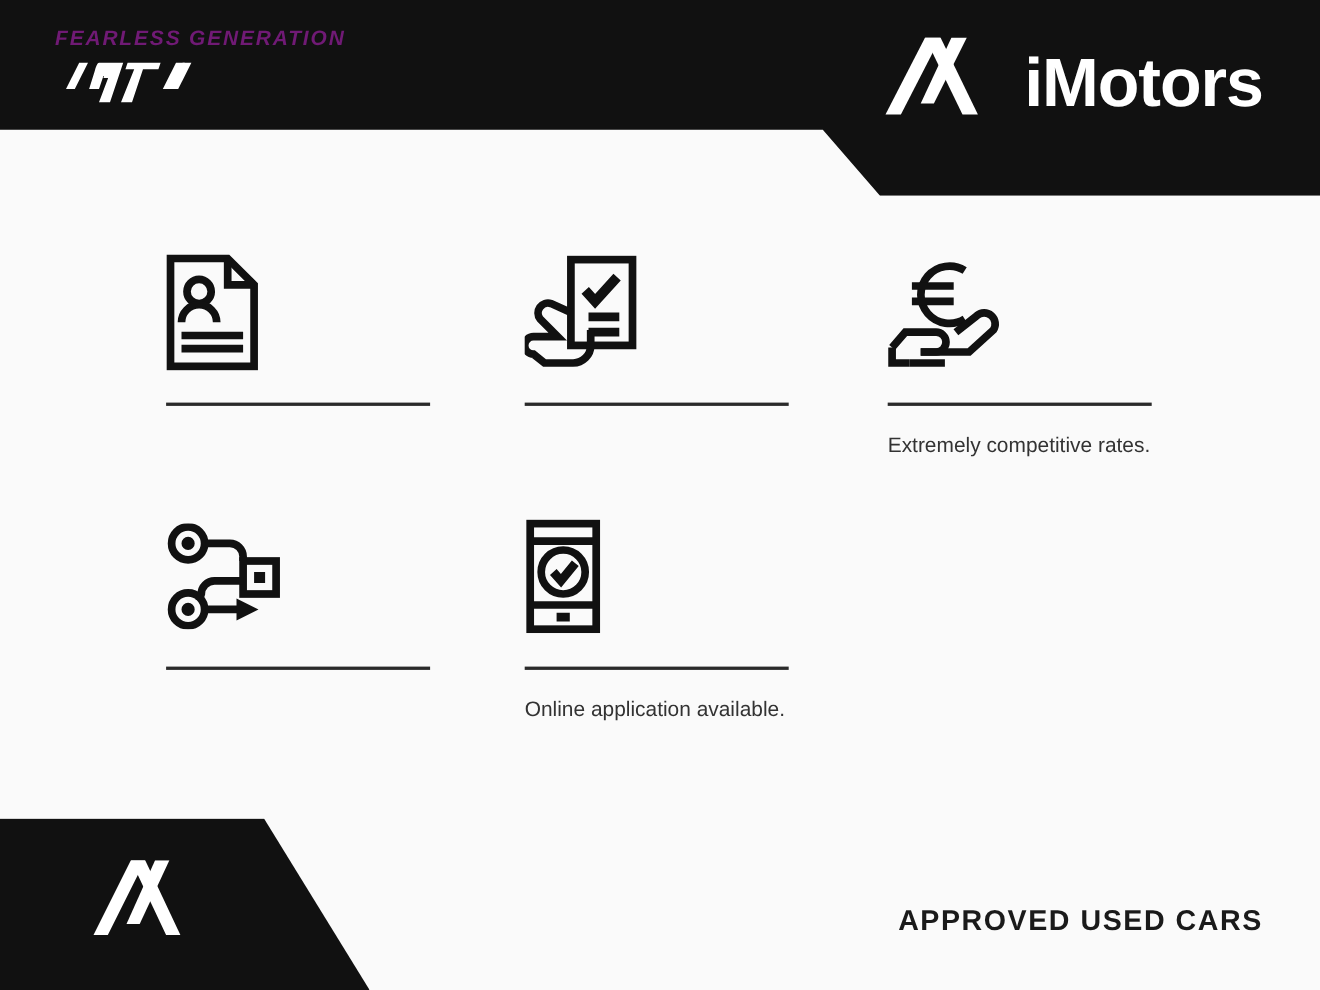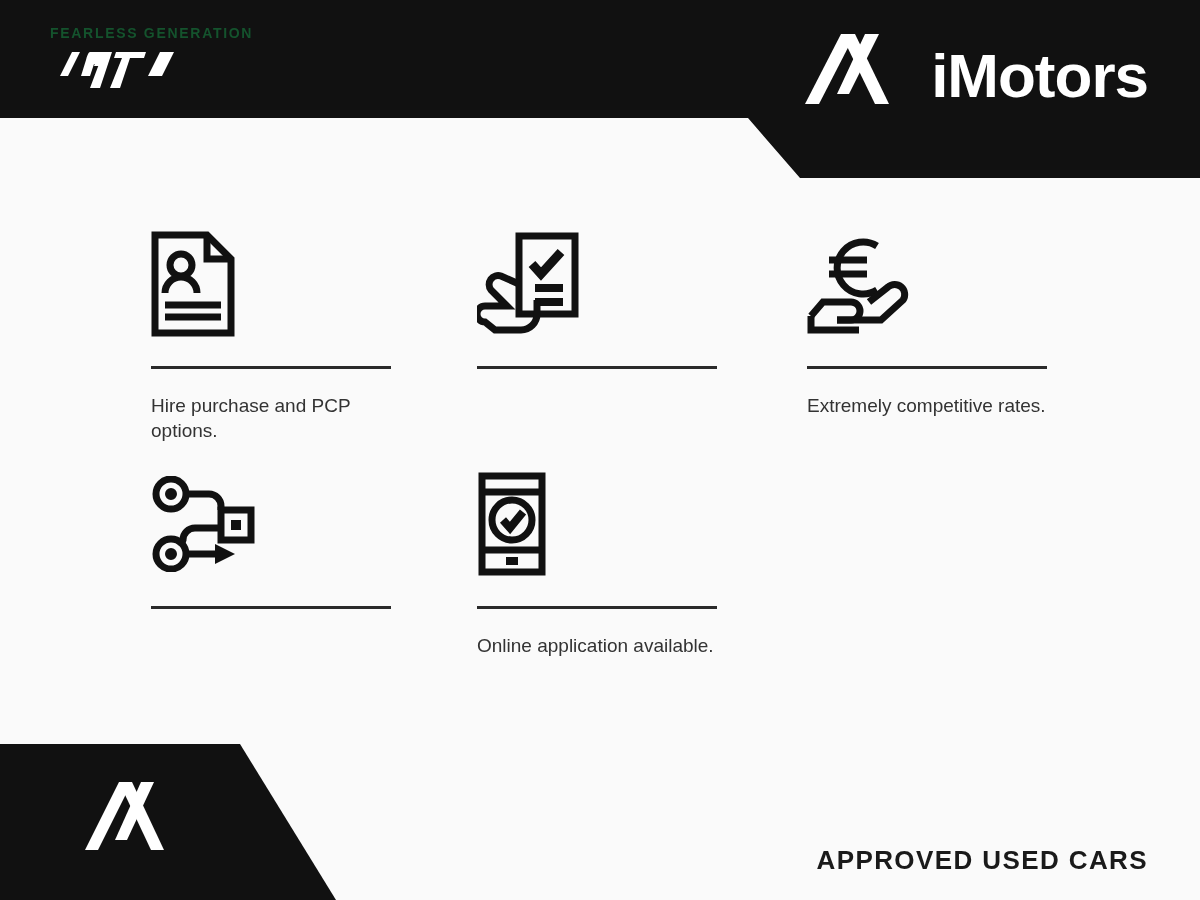--- a/index.html
+++ b/index.html
@@ -19,25 +19,26 @@
     background:#111111;
     clip-path: polygon(0 0, 1200px 0, 1200px 178px, 800px 178px, 748px 118px, 0 118px);
     z-index:2;
   }
   .fearless-block {
     position:absolute;
     left:50px; top:26px;
     z-index:3;
   }
   .fearless-title {
-    color:#14532d;
-    font-size:14px;
+    color:#701a75;
+    font-size:19px;
     font-weight:bold;
     letter-spacing:1.7px;
     line-height:1;
+    font-style:italic;
   }
   .year-logo {
     margin-top:6px;
     height:44px;
     width:130px;
   }
   .brand-block {
     position:absolute;
     right:52px; top:34px;
     display:flex;
@@ -97,21 +98,21 @@
     z-index:2;
   }
   .footer-mark {
     position:absolute;
     left:84px; bottom:36px;
     width:86px; height:82px;
     z-index:3;
   }
   .footer-tagline {
     position:absolute;
-    right:52px; bottom:24px;
+    right:52px; bottom:48px;
     color:#1A1A1A;
     font-size:26px;
     font-weight:bold;
     letter-spacing:1.4px;
     z-index:3;
   }
 </style>
 </head>
 <body>
 
@@ -151,21 +152,20 @@
           <path d="M4,4 L56,4 L80,28 L80,102 L4,102 Z"></path>
           <polyline points="56,4 56,28 80,28"></polyline>
           <circle cx="30" cy="34" r="11"></circle>
           <path d="M14,62 a16,16 0 0 1 32,0"></path>
           <line x1="14" y1="74" x2="70" y2="74"></line>
           <line x1="14" y1="86" x2="70" y2="86"></line>
         </g>
       </svg>
     </div>
     <div class="feature-rule"></div>
-    <div class="feature-text">Hire purchase and PCP options.</div>
   </div>
 
 
   <div class="feature">
     <div class="feature-icon">
       <svg width="104" height="104" viewBox="0 0 104 104">
         <g fill="none" stroke="#111111" stroke-width="7">
           <rect x="42" y="4" width="56" height="78"></rect>
           <polyline points="55,32 64,42 84,20" stroke-width="9"></polyline>
           <line x1="58" y1="56" x2="86" y2="56" stroke-width="8"></line>

